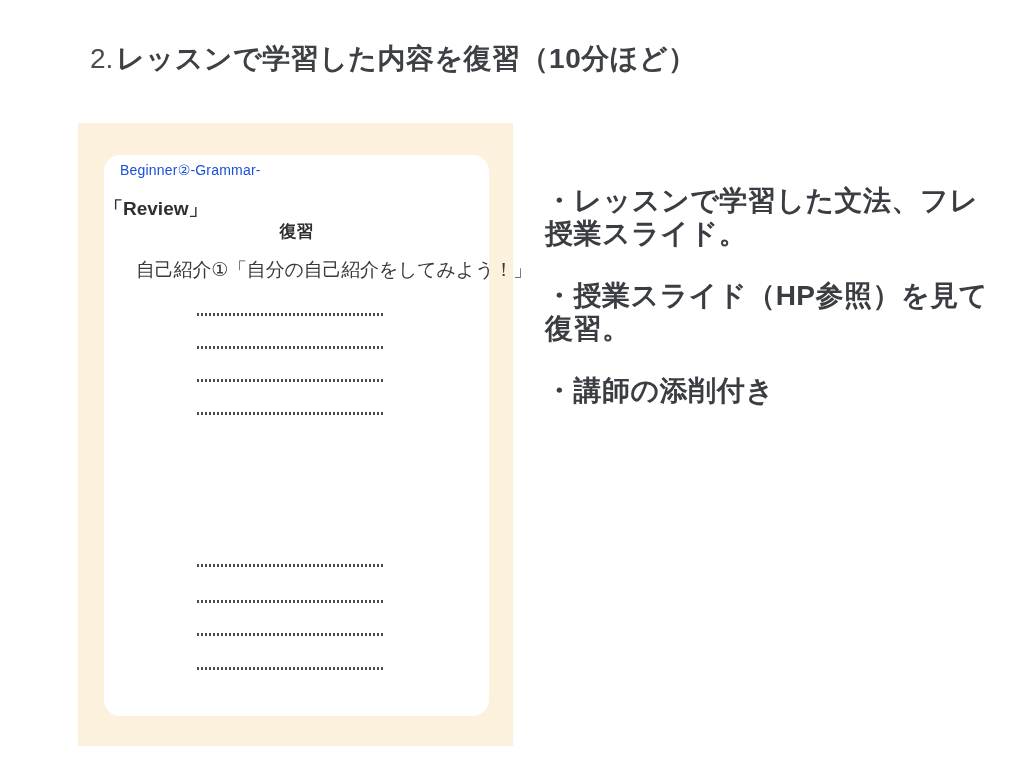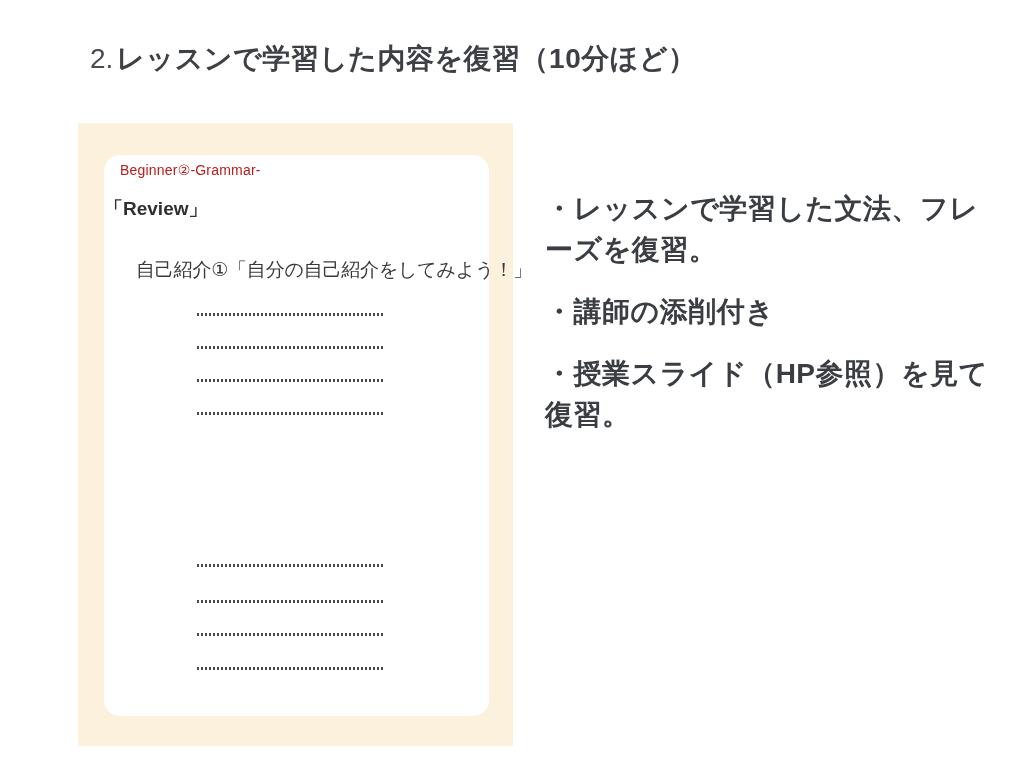--- a/index.html
+++ b/index.html
@@ -44,21 +44,21 @@
     position: absolute;
     left: 26px; top: 32px;
     width: 385px; height: 561px;
     background: #ffffff;
     border-radius: 16px;
   }
   .ws-header {
     position: absolute;
     left: 16px; top: 7px;
     font-size: 14px;
-    color: #b91c1c;
+    color: #1d4ed8;
     letter-spacing: 0.2px;
   }
   .ws-title-en {
     position: absolute;
     left: 0; top: 41px; width: 100%;
     text-align: left;
     font-size: 19px; font-weight: 700;
     color: #2f2f2f;
   }
   .ws-title-ja {
@@ -101,39 +101,40 @@
   .notes {
     position: absolute;
     left: 545px; top: 184px;
     width: 465px;
     color: #3a3d42;
     font-size: 28px;
     font-weight: 700;
     letter-spacing: 0.5px;
   }
   .bullet { margin-bottom: 29px; }
-  .bullet-line { line-height: 33px; margin-top: 8px; }
+  .bullet-line { line-height: 33px; }
 </style>
 </head>
 <body>
 
 <div class="slide">
 
   <div class="heading">
     <span class="heading-num">2.</span><span class="heading-text">レッスンで学習した内容を復習（10分ほど）</span>
   </div>
 
   <div class="panel" style="background-color: rgb(251, 241, 220);">
 
     <div class="card" style="background-color: rgb(255, 255, 255);">
 
       <div class="ws-header">Beginner②-Grammar-</div>
 
       <div class="ws-title-en">「Review」</div>
 
+      <div class="ws-title-ja">復習</div>
 
       <div class="ws-prompt1">自己紹介①「自分の自己紹介をしてみよう！」</div>
 
       <div class="dotline g1-0"></div>
       <div class="dotline g1-1"></div>
       <div class="dotline g1-2"></div>
       <div class="dotline g1-3"></div>
 
 
       <div class="dotline g2-0"></div>
@@ -141,27 +142,27 @@
       <div class="dotline g2-2"></div>
       <div class="dotline g2-3"></div>
 
     </div>
   </div>
 
   <div class="notes" style="color: rgb(58, 61, 66);">
 
     <div class="bullet">
       <div class="bullet-line">・レッスンで学習した文法、フレ</div>
-      <div class="bullet-line">ーズを復習。</div>
-    </div>
-
-    <div class="bullet">
-      <div class="bullet-line">・講師の添削付き</div>
+      <div class="bullet-line">授業スライド。</div>
     </div>
 
     <div class="bullet">
       <div class="bullet-line">・授業スライド（HP参照）を見て</div>
       <div class="bullet-line">復習。</div>
     </div>
 
+    <div class="bullet">
+      <div class="bullet-line">・講師の添削付き</div>
+    </div>
+
   </div>
 
 </div>
 
 </body></html>

